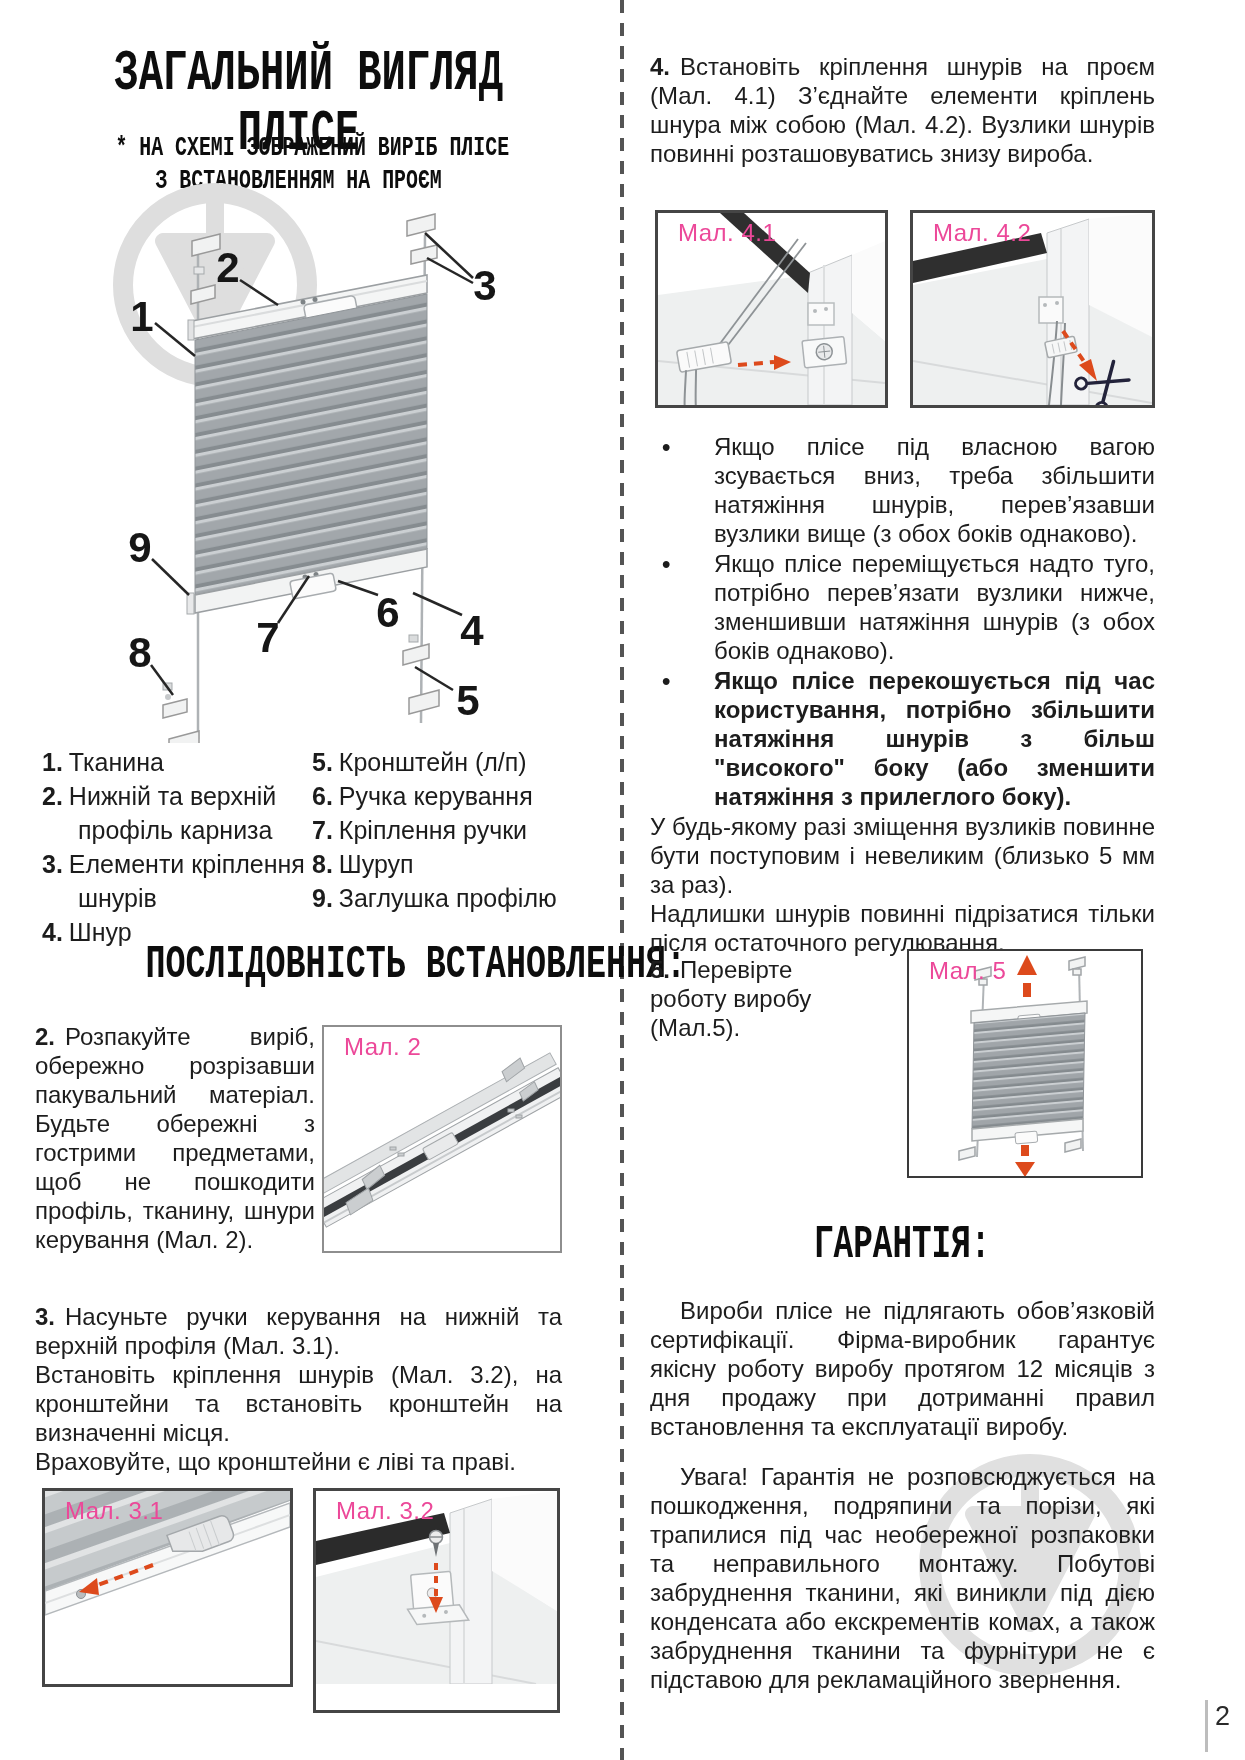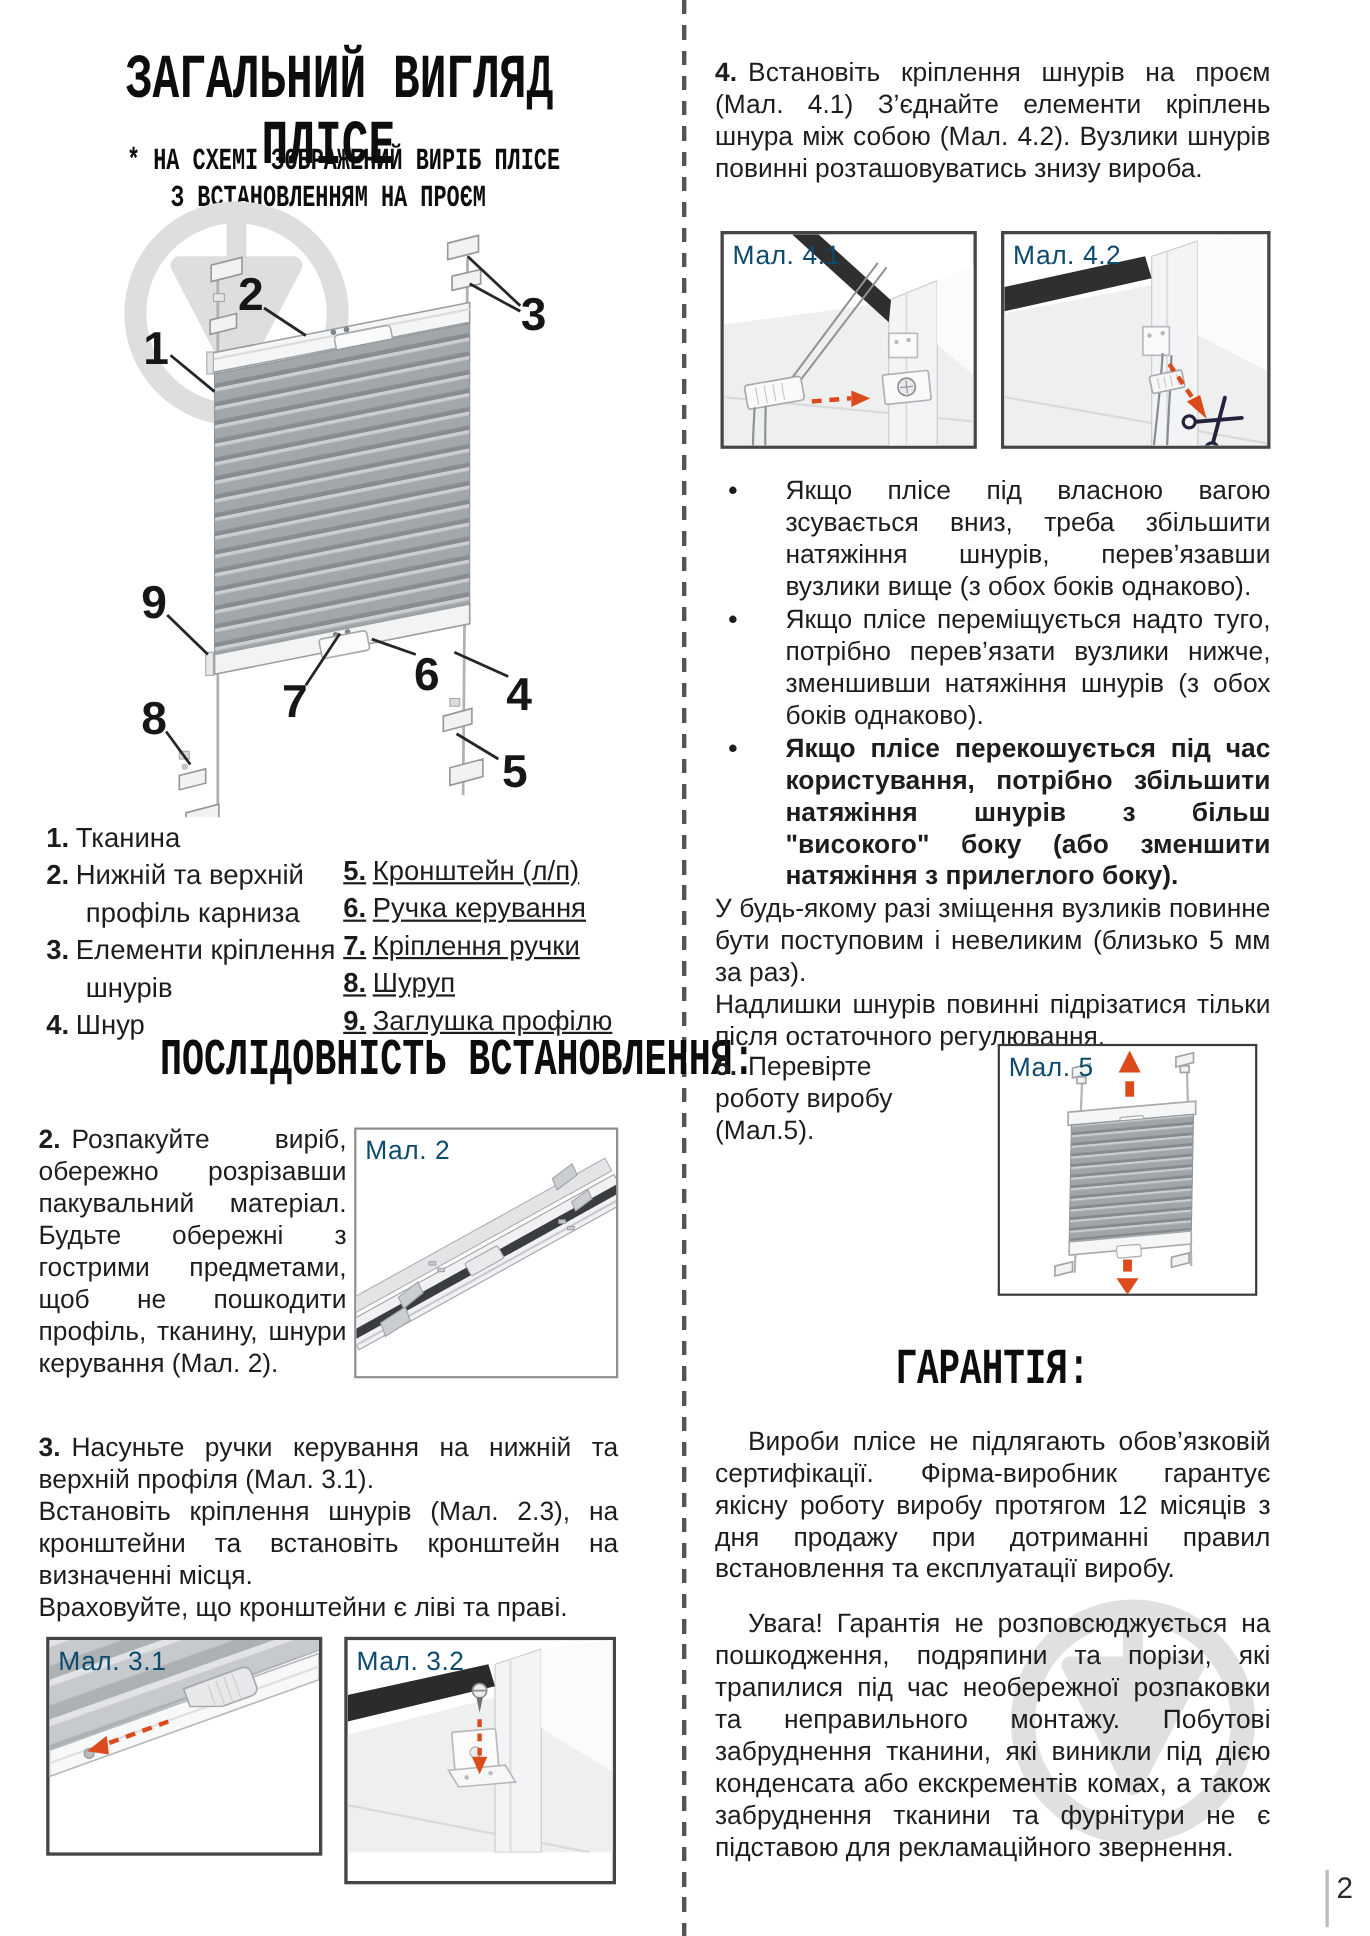--- a/index.html
+++ b/index.html
@@ -9,21 +9,21 @@
   
   .hline{text-align:center;font-family:Liberation Mono, monospace;}
   .cond{display:inline-block;transform:scaleX(.71);transform-origin:50% 50%;
         white-space:nowrap;font-weight:700;color:#0d0d0d;letter-spacing:0;}
   .body{font-size:24px;line-height:29px;color:#1d1d1d;margin:0;}
   .j{text-align:justify;text-justify:inter-word;}
   .n{font-weight:700;margin-right:10px;}
   .indent{text-indent:30px;}
   .figbox{position:absolute;border:3px solid #454545;background:#fff;box-sizing:border-box;}
   .figbox svg{position:absolute;left:0;top:0;}
-  .figlabel{position:absolute;top:6px;left:8px;font-size:24px;color:#0c4a6e;
+  .figlabel{position:absolute;top:6px;left:20px;font-size:24px;color:#ec4899;
             letter-spacing:.5px;z-index:2;}
   .li{font-size:25px;line-height:34px;padding-left:36px;text-indent:-36px;}
   .li b{font-weight:700;margin-right:6px;}
   .bullet{display:flex;margin:0 0 1px 0;}
   .bullet .dot{flex:0 0 52px;padding-left:12px;font-size:24px;line-height:29px;font-weight:700;}
   .divider{position:absolute;left:620px;top:0;width:4px;height:1760px;
            background:repeating-linear-gradient(180deg,#545454 0 13px,transparent 13px 23px);}
   .pagebar{position:absolute;left:1205px;top:1700px;width:3px;height:52px;background:#bdbdbd;}
   .pagenum{position:absolute;left:1215px;top:1701px;font-size:27px;color:#2a2a2a;}
   .callout{font-weight:700;font-size:42px;fill:#161616;}
@@ -132,21 +132,21 @@
     <text class="callout" x="105" y="484" text-anchor="middle">8</text>
     <text class="callout" x="105" y="379" text-anchor="middle">9</text>
   </svg>
 
   <div class="abs" style="left:42px;top:745px;width:264px;">
     <div class="li"><b>1.</b><span>Тканина</span></div>
     <div class="li"><b>2.</b><span>Нижній та верхній профіль карниза</span></div>
     <div class="li"><b>3.</b><span>Елементи кріплення шнурів</span></div>
     <div class="li"><b>4.</b><span>Шнур</span></div>
   </div>
-  <div class="abs" style="left:312px;top:775px;width:256px;text-decoration:underline;">
+  <div class="abs" style="left:312px;top:745px;width:256px;">
     <div class="li"><b>5.</b><span>Кронштейн (л/п)</span></div>
     <div class="li"><b>6.</b><span>Ручка керування</span></div>
     <div class="li"><b>7.</b><span>Кріплення ручки</span></div>
     <div class="li"><b>8.</b><span>Шуруп</span></div>
     <div class="li"><b>9.</b><span>Заглушка профілю</span></div>
   </div>
 
   <div class="abs hline" style="left:35px;top:938px;width:527px;font-size:47px;line-height:54px;">
     <span class="cond">ПОСЛІДОВНІСТЬ ВСТАНОВЛЕННЯ:</span>
   </div>
@@ -181,21 +181,21 @@
         <rect x="66" y="120" width="6" height="3"></rect>
           <rect x="74" y="126" width="6" height="3"></rect>
         <rect x="184" y="82" width="6" height="3"></rect>
           <rect x="192" y="88" width="6" height="3"></rect>
       </g>
     </svg>
   </div>
 
   <div class="abs" style="left:35px;top:1302px;width:527px;">
     <p class="body j" style="margin:0;"><b class="n">3.</b><span>Насуньте ручки керування на нижній та верхній профіля (Мал. 3.1).</span></p>
-    <p class="body j" style="margin:0;">Встановіть кріплення шнурів (Мал. 2.3), на кронштейни та встановіть кронштейн на визначенні місця.</p>
+    <p class="body j" style="margin:0;">Встановіть кріплення шнурів (Мал. 3.2), на кронштейни та встановіть кронштейн на визначенні місця.</p>
     <p class="body j" style="margin:0;">Враховуйте, що кронштейни є ліві та праві.</p>
   </div>
 
   <div class="figbox" style="left:42px;top:1488px;width:251px;height:199px;">
     <span class="figlabel">Мал. 3.1</span>
     <svg width="245" height="193" viewBox="0 0 245 193">
       <defs>
         <pattern id="pl31" width="10" height="34" patternUnits="userSpaceOnUse" patternTransform="rotate(-19.5)">
           <rect width="10" height="34" fill="#C6CACC"></rect>
           <rect width="10" height="6" fill="#E1E3E4"></rect>

